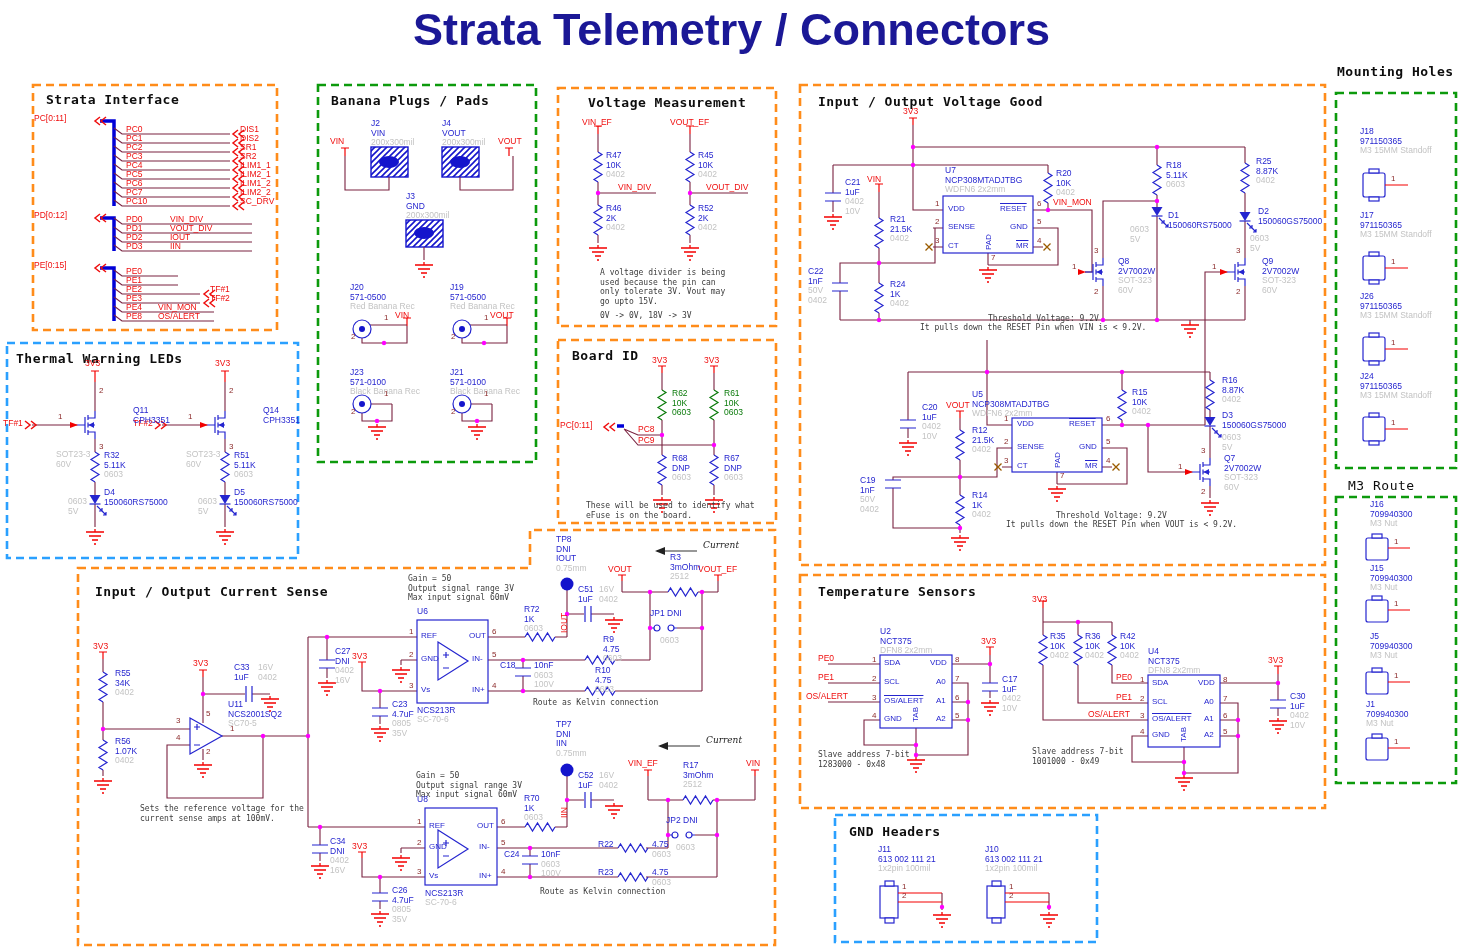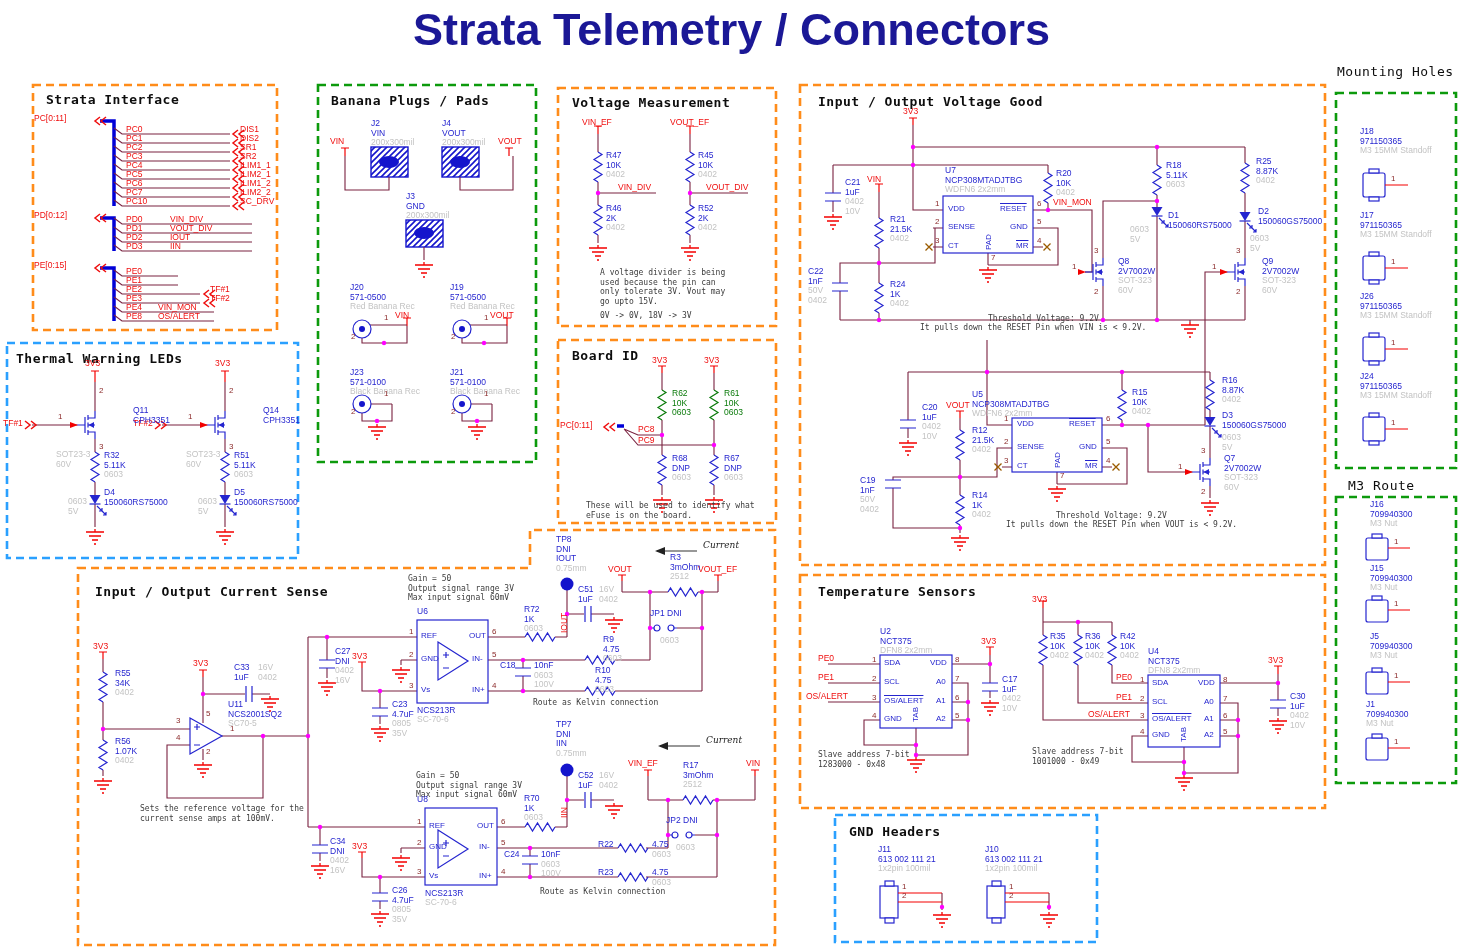--- a/index.html
+++ b/index.html
@@ -371,24 +371,24 @@
 <use href="#g" x="942" y="912"></use>
       <use href="#g" x="1049" y="912"></use>
 <use href="#d" x="942" y="907"></use>
       <use href="#d" x="1049" y="907"></use>
 </g>
 </svg>
 
 <div class="sect" style="left:46px;top:92px">Strata Interface</div>
 <div class="sect" style="left:16px;top:351px">Thermal Warning LEDs</div>
 <div class="sect" style="left:331px;top:93px">Banana Plugs / Pads</div>
-<div class="sect" style="left:572px;top:95px">Voltage Measurement</div>
+<div class="sect" style="left:588px;top:95px">Voltage Measurement</div>
 <div class="sect" style="left:572px;top:348px">Board ID</div>
 <div class="sect" style="left:818px;top:94px">Input / Output Voltage Good</div>
-<div class="sect" style="left:1337px;top:64px;font-weight:normal">Mounting Holes</div>
+<div class="sect" style="left:1337px;top:64px;font-weight:bold">Mounting Holes</div>
 <div class="sect" style="left:1348px;top:478px;font-weight:normal">M3 Route</div>
 <div class="sect" style="left:95px;top:584px">Input / Output Current Sense</div>
 <div class="sect" style="left:818px;top:584px">Temperature Sensors</div>
 <div class="sect" style="left:849px;top:824px">GND Headers</div>
 
 <b class="lb net" style="left:34px;top:114px">PC[0:11]</b>
 <b class="lb net" style="left:34px;top:211px">PD[0:12]</b>
 <b class="lb net" style="left:34px;top:261px">PE[0:15]</b>
 <b class="lb net" style="left:126px;top:125px">PC0</b>
 <b class="lb net" style="left:240px;top:125px">DIS1</b>

